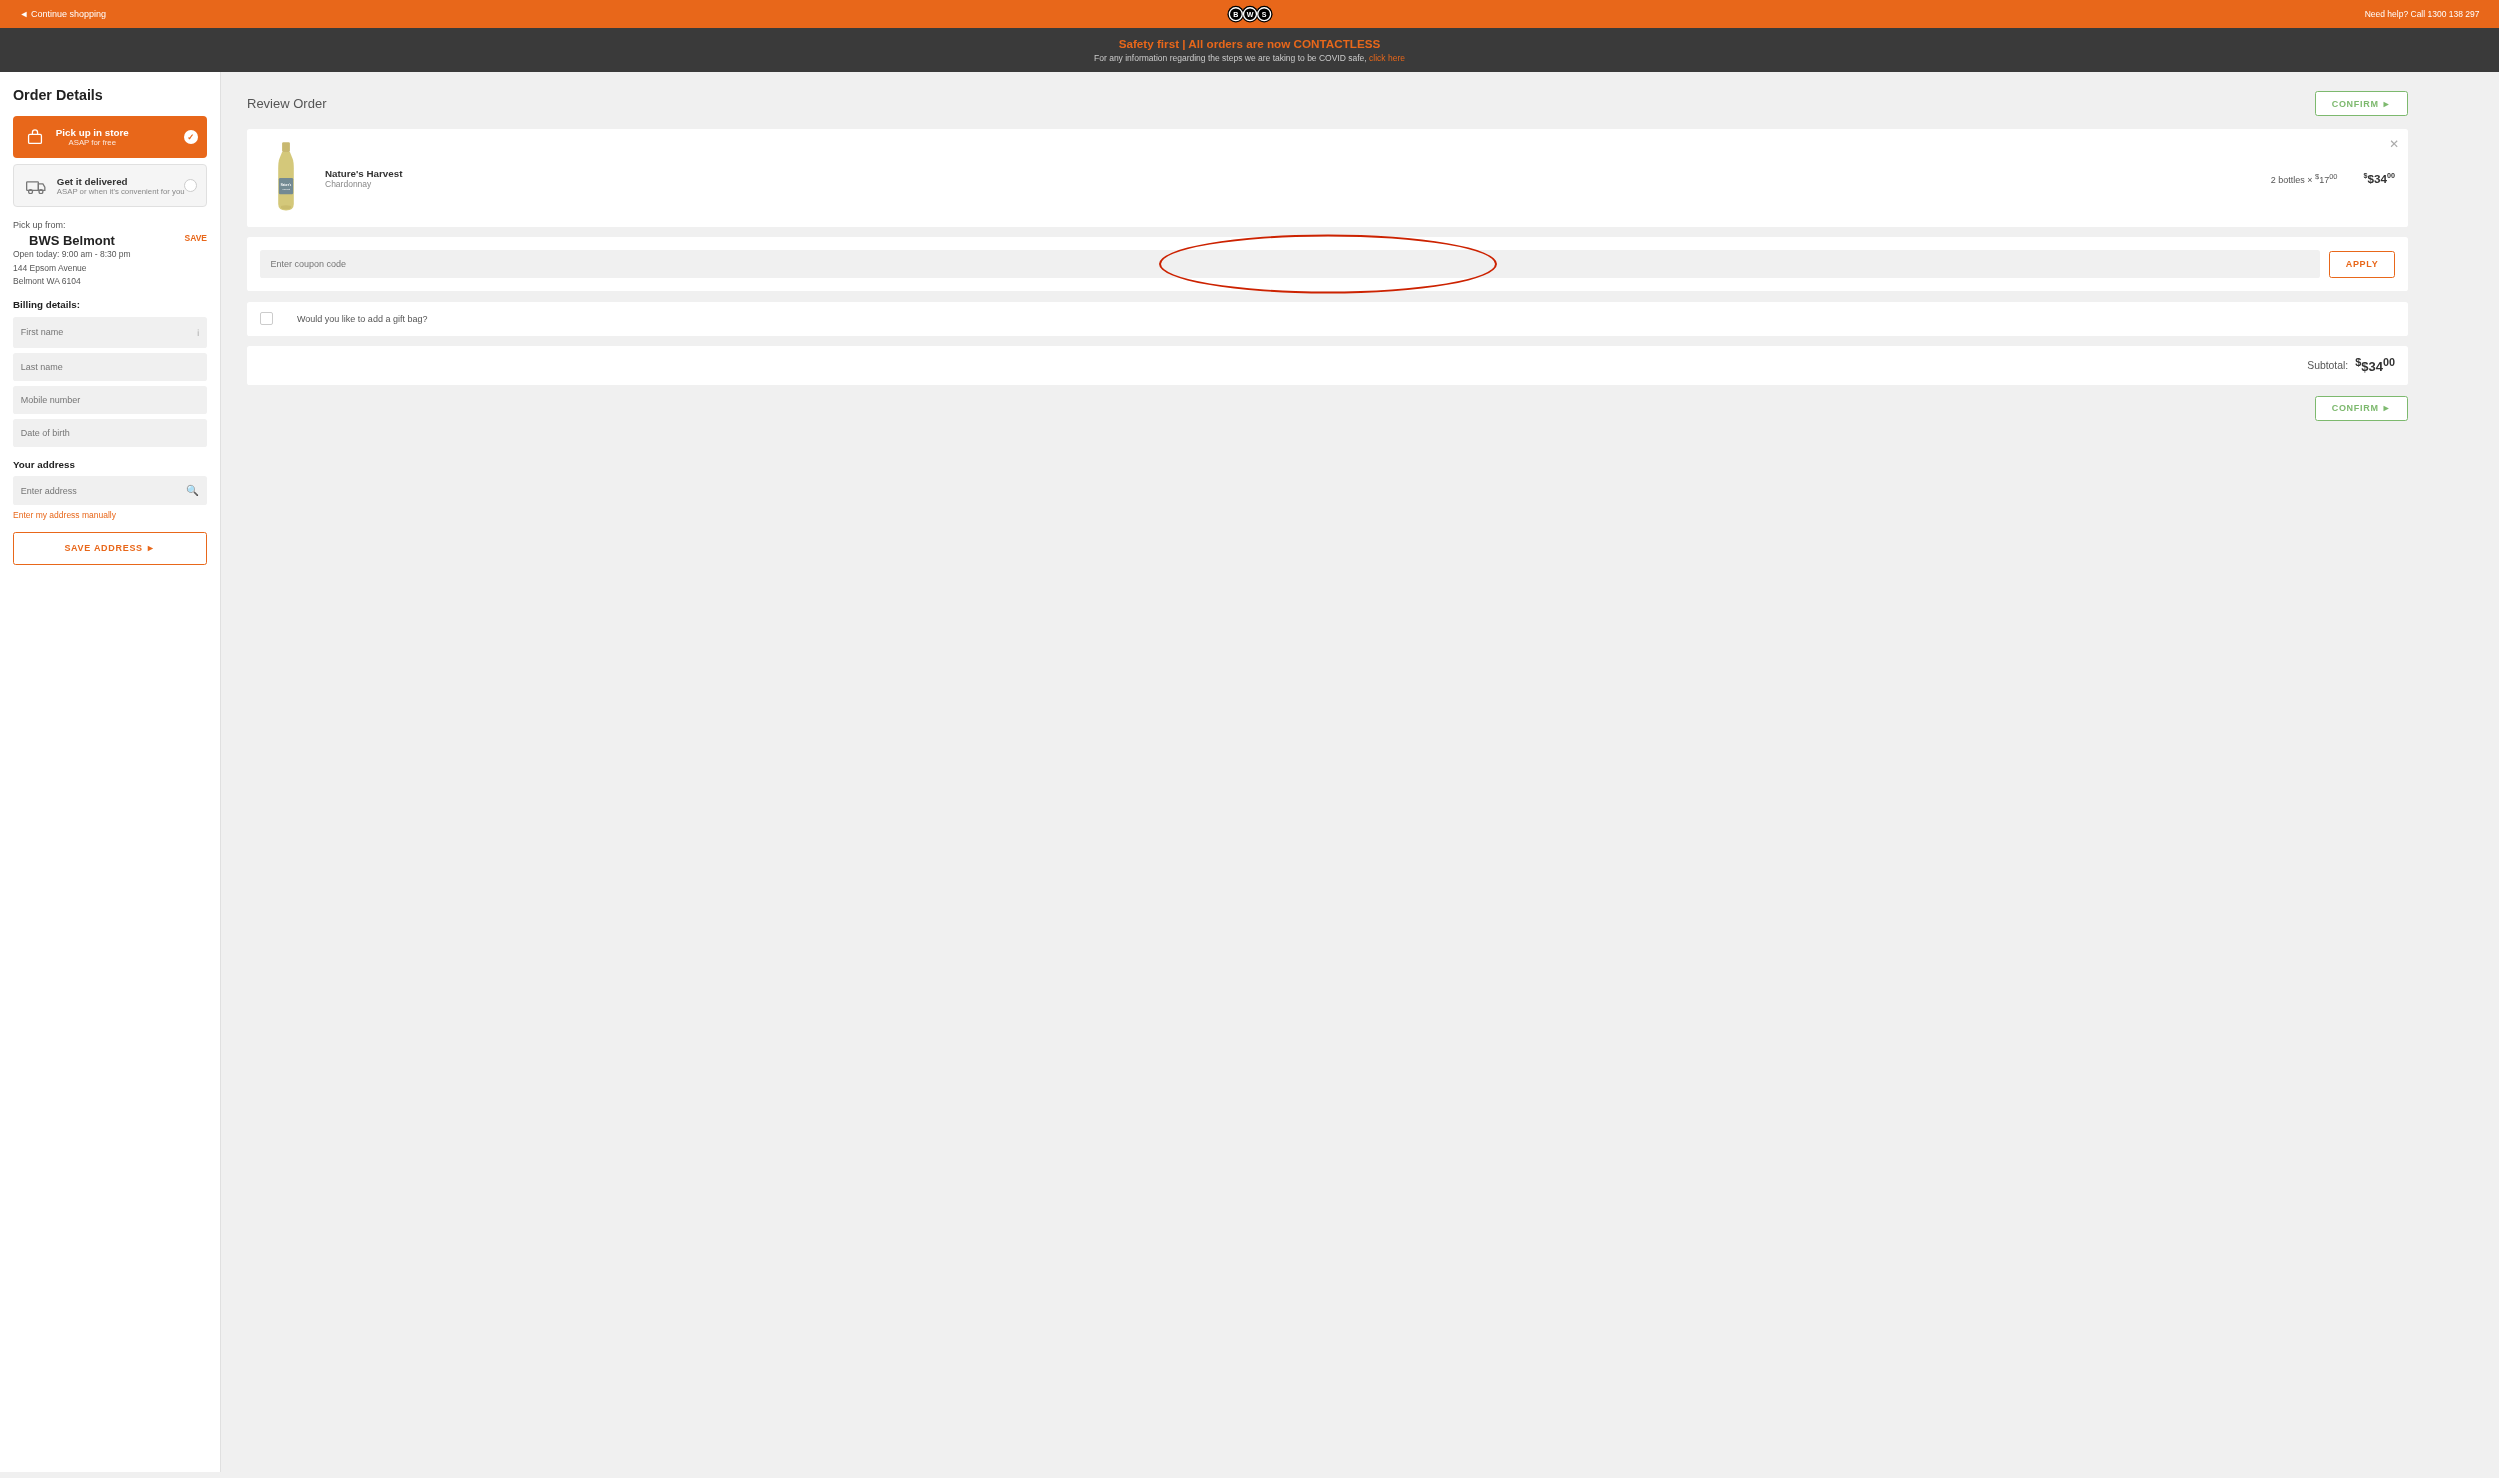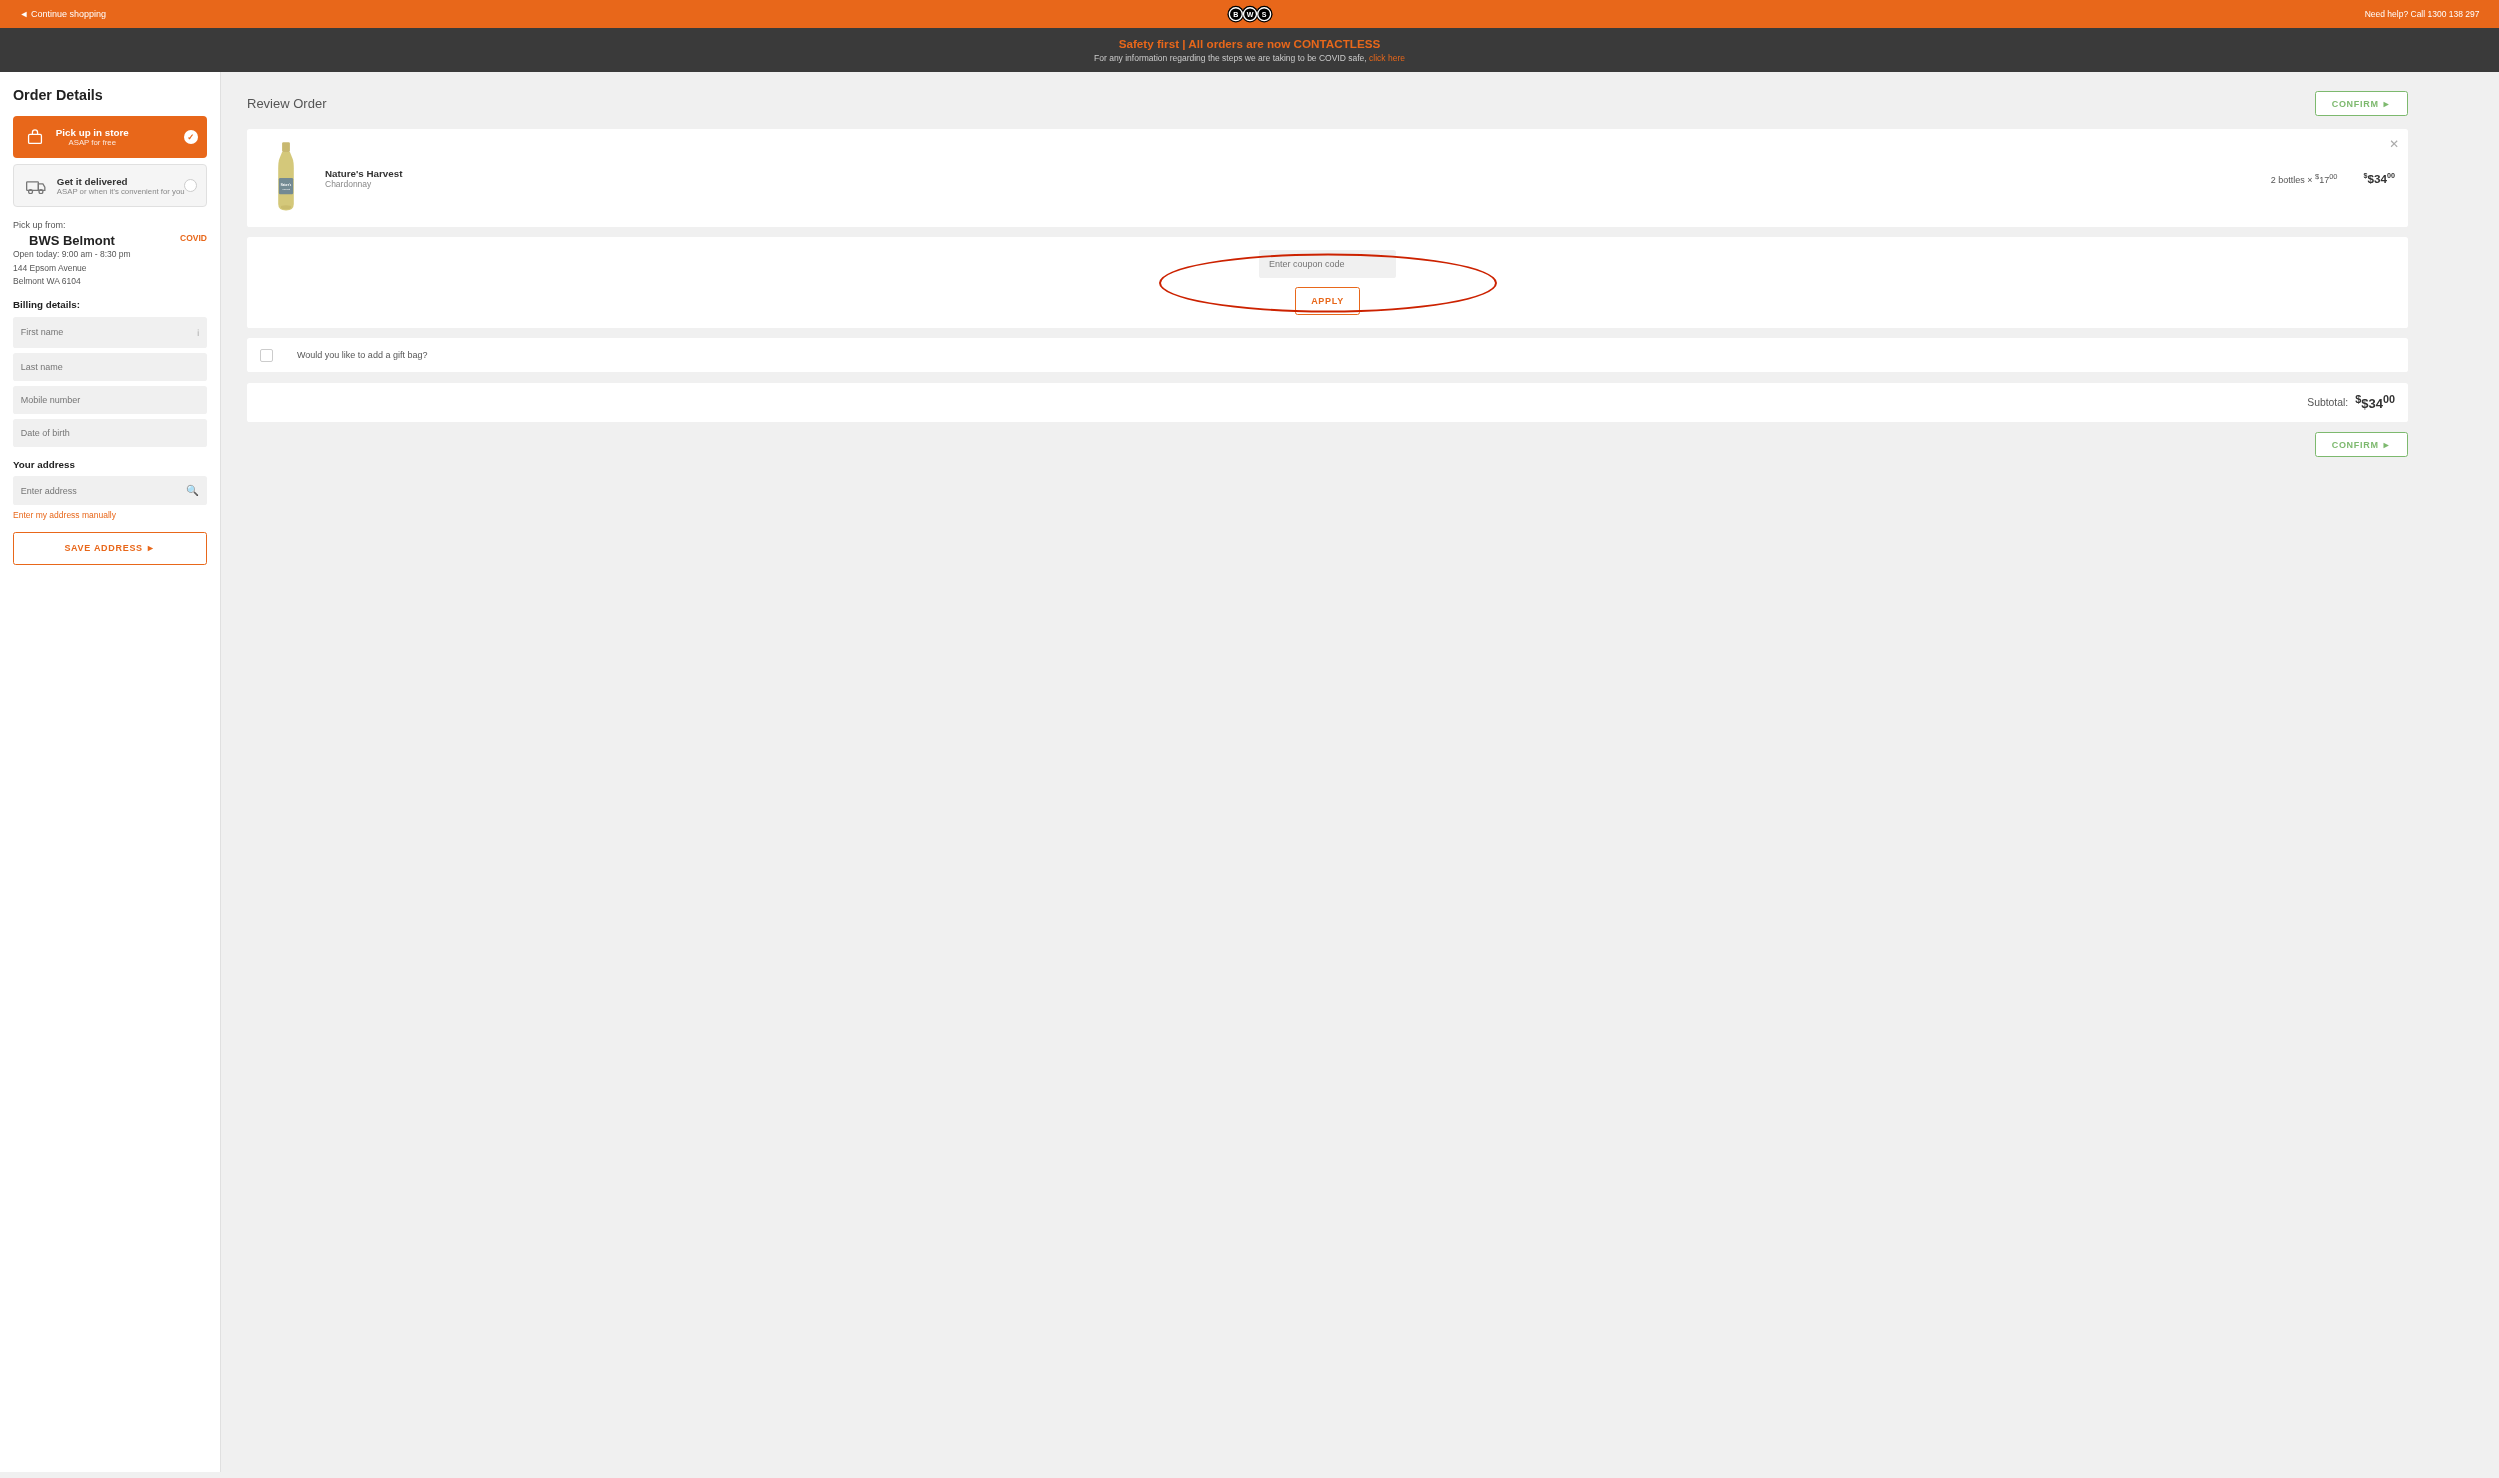--- a/index.html
+++ b/index.html
@@ -354,21 +354,20 @@
     
     .coupon-section {
       background: white;
       border-radius: 2.6px;
       padding: 13px;
       margin-bottom: 10.4px;
       display: flex;
       align-items: center;
       gap: 9px;
       position: relative;
-      flex-direction: column;
     }
     .coupon-input {
       flex: 1;
       background: #f0f0f0;
       border: none;
       border-radius: 2.6px;
       padding: 9px 10.4px;
       font-size: 9px;
       color: #888;
       outline: none;
@@ -521,21 +520,21 @@
 
     <div class="pickup-section">
       <div class="label">Pick up from:</div>
       <div class="edit-row">
         <div>
           <div class="store-name">BWS Belmont</div>
           <div class="store-details">Open today: 9:00 am - 8:30 pm</div>
           <div class="store-details">144 Epsom Avenue</div>
           <div class="store-details">Belmont WA 6104</div>
         </div>
-        <span class="edit-btn">COVID</span>
+        <span class="edit-btn">SAVE</span>
       </div>
     </div>
 
     <div class="billing-section">
       <div class="label">Billing details:</div>
 
       <div class="form-field-wrapper">
         <input type="text" placeholder="First name" style="">
         <span style="color:#aaa; font-size:9px;">ℹ</span>
       </div>

